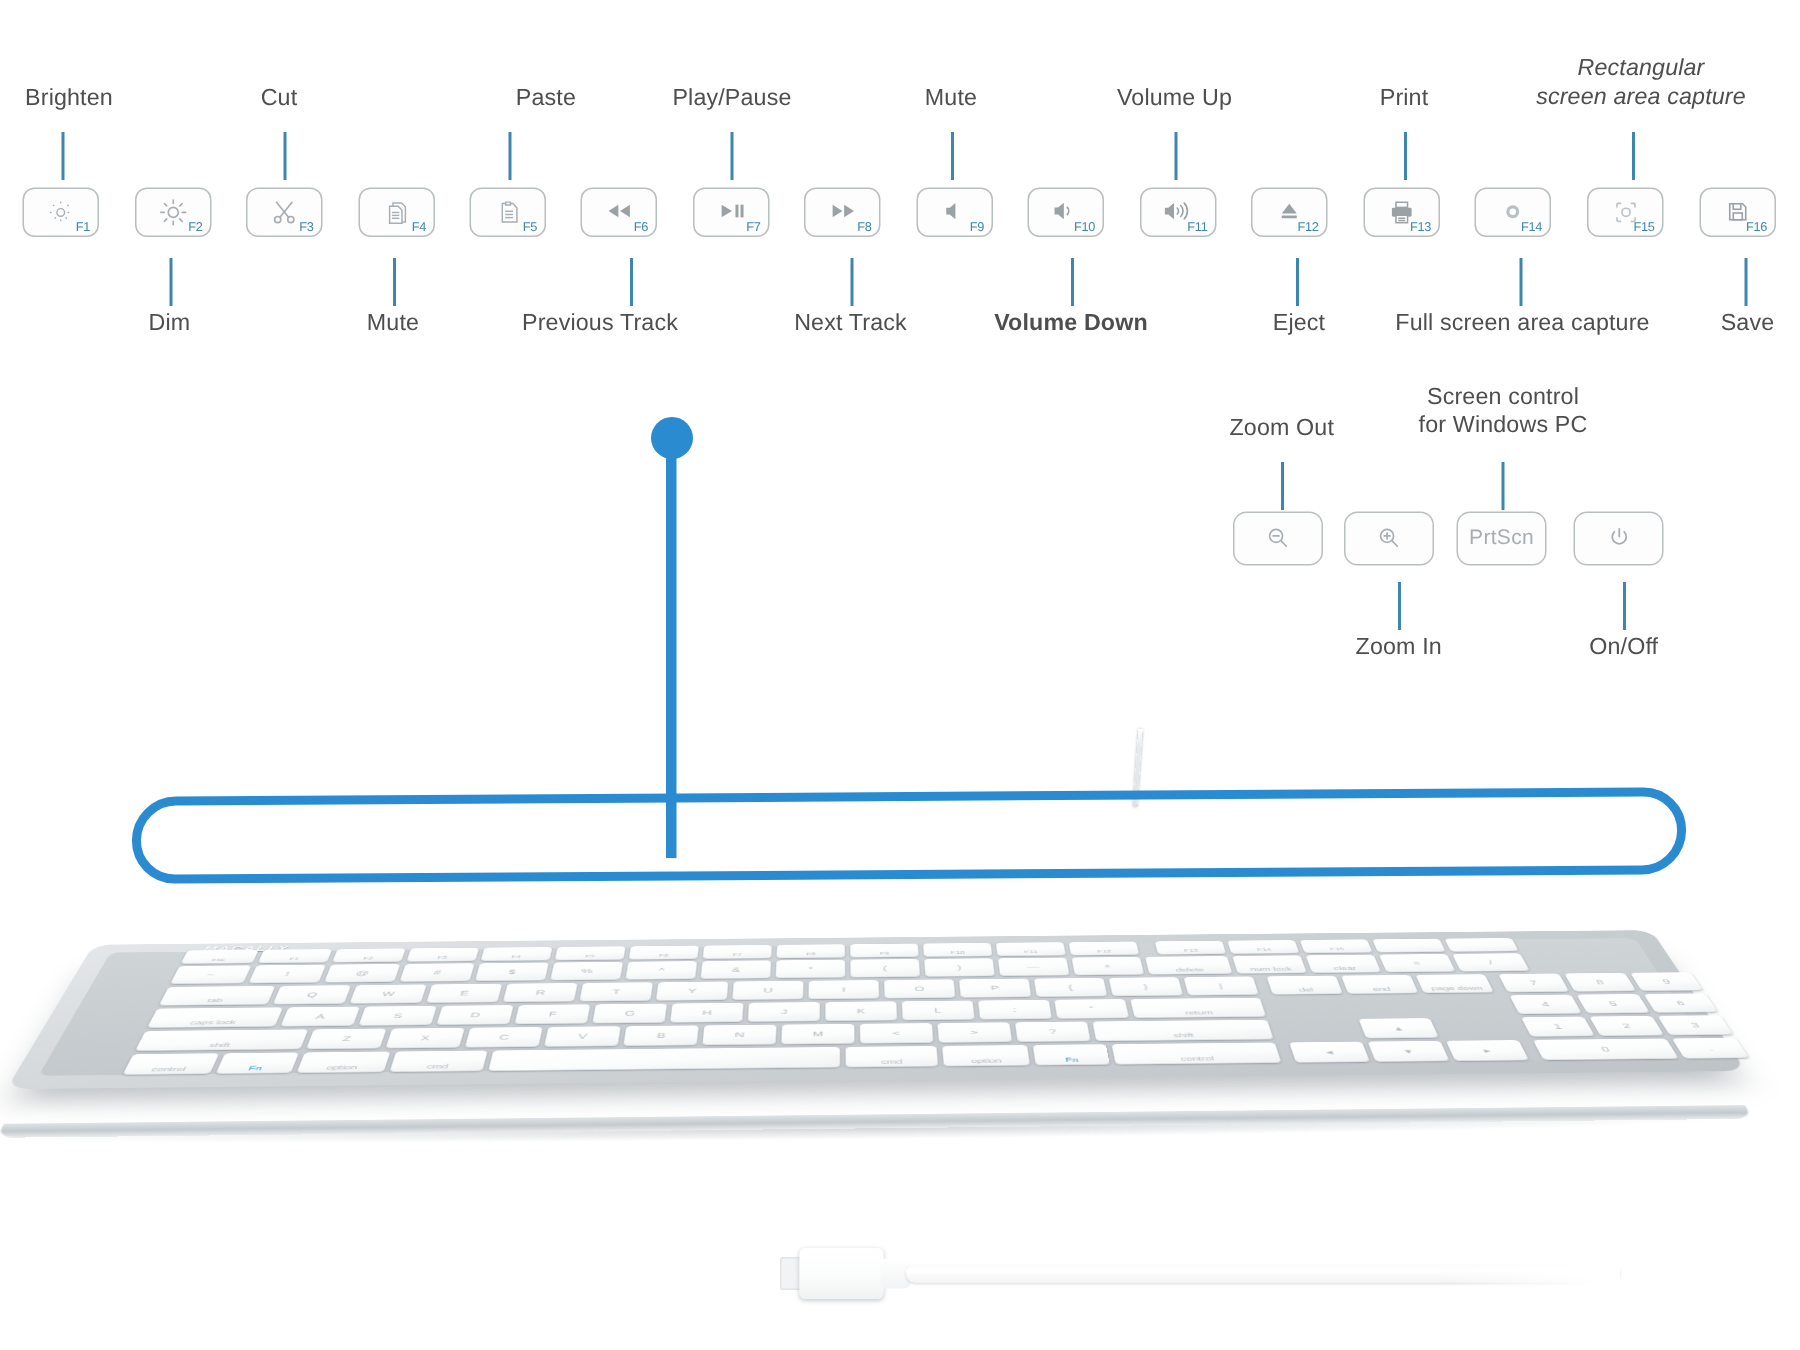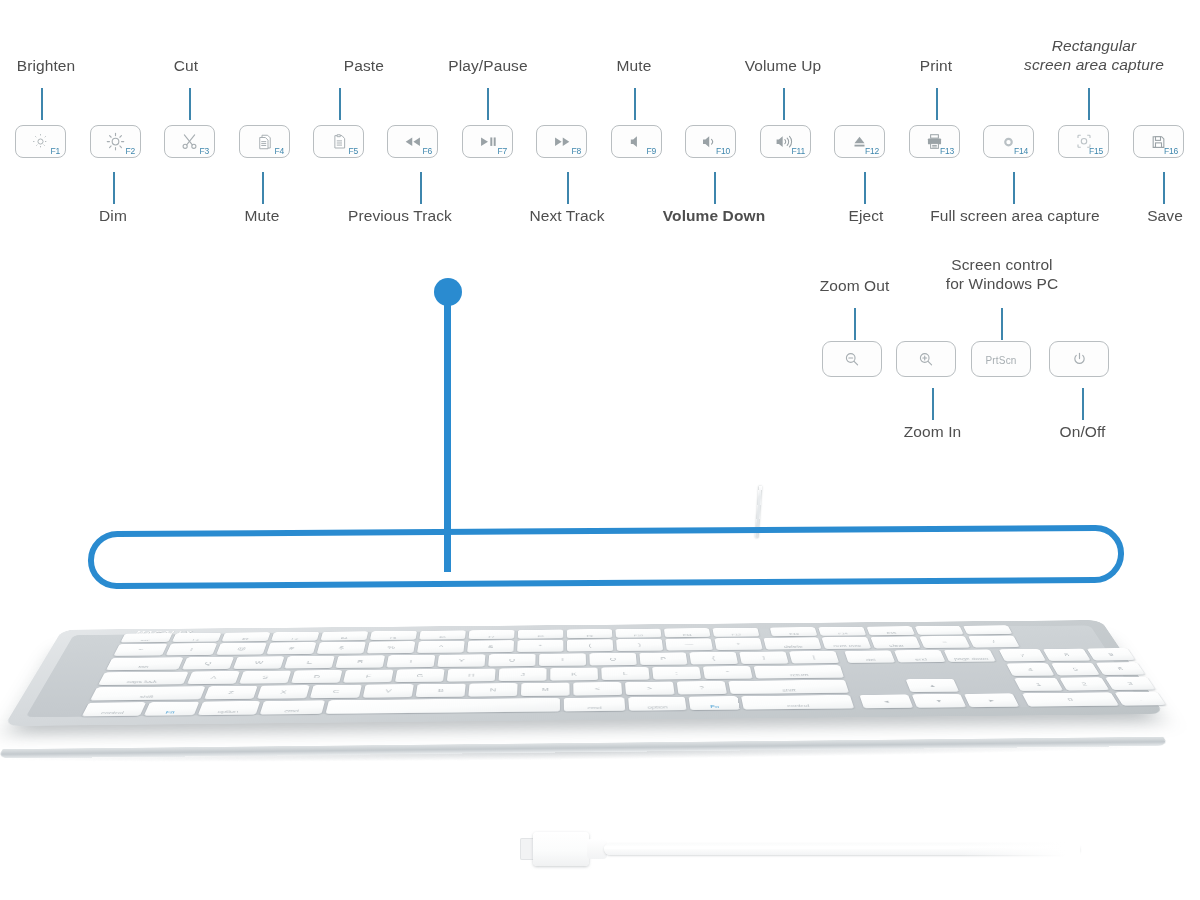--- a/index.html
+++ b/index.html
@@ -57,21 +57,21 @@
     left: 0;
     right: 0;
     top: 50%;
     transform: translateY(-52%);
     text-align: center;
     color: #9aa2a6;
     line-height: 1;
   }
   .key .glyph svg { display: inline-block; vertical-align: middle; }
   .key .txtglyph {
-    font-size: 10px;
+    font-size: 14px;
     color: #a7aeb2;
     letter-spacing: 0.2px;
   }
 
   
   .key.wide { width: 60px; height: 36px; border-radius: 9px; }
 
   
   #keyboard-figure {
     position: absolute;

